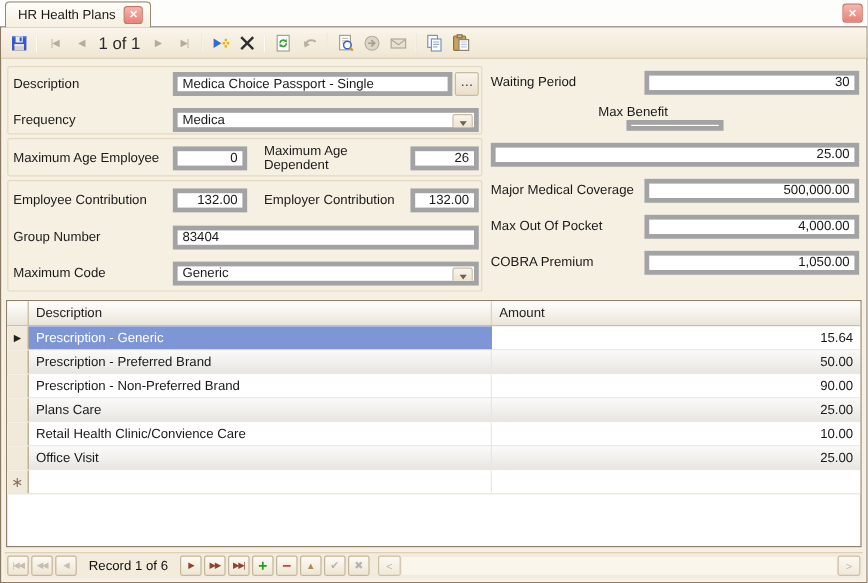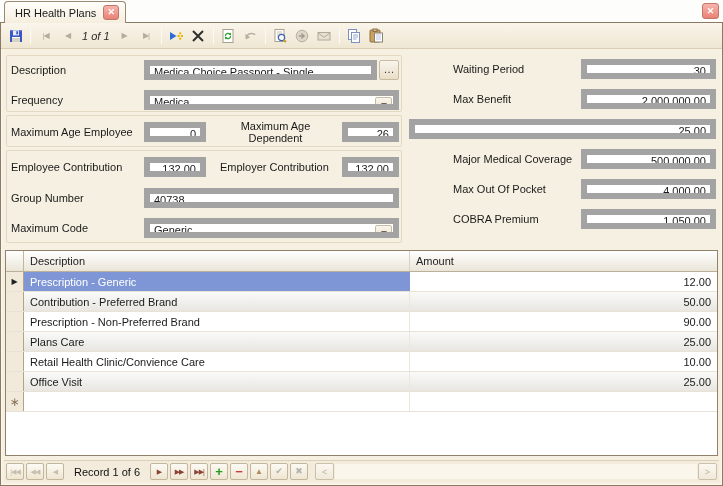--- a/index.html
+++ b/index.html
@@ -20,30 +20,30 @@
   
   .doc { position:absolute; top:22px; left:0; width:723px; height:464px; border:1px solid #8A7A64;
     background:#F6F0E2; box-shadow: inset 0 0 0 1px #FBF7ED; }
 
   
   .toolbar { position:absolute; top:0; left:0; right:0; height:26px; display:flex; align-items:center;
     padding:0 4px; gap:1px; background:linear-gradient(#FAF5EB,#EFE7D3); border-bottom:1px solid #D9CDB4; }
   .tbtn { width:21px; height:21px; border:none; background:transparent; display:flex; align-items:center; justify-content:center; padding:0; }
   .tsep { width:1px; height:16px; background:#D2C5A9; border-right:1px solid #FDFAF3; margin:0 3px; }
   .tnav { font-size:8px; color:#B5AC9D; letter-spacing:-1px; }
-  .tpos { font-size:11px; color:#2a2a2a; margin:0 3px;font-style:italic; }
+  .tpos { font-size:14px; color:#2a2a2a; margin:0 3px; }
   .tbtn svg { display:block; }
 
   
   .groupbox { position:absolute; border:1px solid #E3D9C2; border-radius:2px; }
   .frow { position:absolute; height:21px; display:flex; align-items:center; }
   .frow label { font-size:11px; color:#1a1a1a; }
   .lbl-l { width:133px; flex:none; }
-  .lbl-r { width:128px; flex:none;margin-left:44px; }
-  .tb { height:20px; border:6px solid #a3a3a3; background:#fff; display:flex; align-items:flex-start; padding:0 4px; overflow:hidden; white-space:nowrap; }
+  .lbl-r { width:128px; flex:none; }
+  .tb { height:20px; border:4px solid #a3a3a3; background:#fff; display:flex; align-items:flex-end; padding:0 4px; overflow:hidden; white-space:nowrap; }
   .num { justify-content:flex-end; }
   .combo { position:relative; padding-right:21px; }
   .combo-btn { position:absolute; right:1px; top:1px; width:17px; height:16px; border:1px solid #C8BB9F; border-radius:2px;
     background:linear-gradient(#F9F5ED,#E9DEC8); display:flex; align-items:center; justify-content:center; padding:0; }
   .chev { width:0; height:0; border-left:3.5px solid transparent; border-right:3.5px solid transparent; border-top:4px solid #6F614C; }
   .ebtn { width:20px; height:20px; margin-left:2px; flex:none; border:1px solid #C8BB9F; border-radius:2px;
     background:linear-gradient(#F9F5ED,#E9DEC8); font-size:11px; color:#333; display:flex; align-items:center; justify-content:center; padding:0; line-height:1; }
 
   
   .grid { position:absolute; top:227px; left:4px; width:713px; height:206px; border:1px solid #91806A; background:#fff; overflow:hidden; }
@@ -221,58 +221,58 @@
         <button class="combo-btn">
             <span class="chev"></span>
           </button>
       </div>
     </div>
     <div class="frow" style="left:10px; top:98px; width:388px;">
       <label class="lbl-l">Maximum Age Employee</label>
       <div class="tb num" style="width:62px;">
           <span>0</span>
         </div>
-      <label style="flex:1; padding-left:25px;text-align:center;">Maximum Age Dependent</label>
+      <label style="flex:1; padding-left:14px;">Maximum Age Dependent</label>
       <div class="tb num" style="width:57px;margin-left:22px;">
           <span>26</span>
         </div>
     </div>
     <div class="frow" style="left:10px; top:133px; width:388px;">
       <label class="lbl-l">Employee Contribution</label>
       <div class="tb num" style="width:62px;">
           <span>132.00</span>
         </div>
       <label style="flex:1; padding-left:14px;">Employer Contribution</label>
       <div class="tb num" style="width:57px;">
           <span>132.00</span>
         </div>
     </div>
     <div class="frow" style="left:10px; top:164px; width:388px;">
       <label class="lbl-l">Group Number</label>
       <div class="tb" style="flex:1;">
-          <span>40738</span>
+          <span>83404</span>
         </div>
     </div>
     <div class="frow" style="left:10px; top:194px; width:388px;">
       <label class="lbl-l">Maximum Code</label>
       <div class="tb combo" style="flex:1;">
         <span>Generic</span>
         <button class="combo-btn">
             <span class="chev"></span>
           </button>
       </div>
     </div>
 
     <div class="frow" style="left:408px; top:35px; width:307px;">
       <label class="lbl-r">Waiting Period</label>
       <div class="tb num" style="flex:1;">
           <span>30</span>
         </div>
     </div>
-    <div class="frow" style="left:408px; top:65px; width:307px;">
+    <div class="frow" style="left:408px; top:65px; width:307px;flex-direction:column;">
       <label class="lbl-r">Max Benefit</label>
       <div class="tb num" style="flex:1;">
           <span>2,000,000.00</span>
         </div>
     </div>
     <div class="frow" style="left:408px; top:95px; width:307px;">
       <div class="tb num" style="flex:1;">
           <span>25.00</span>
         </div>
     </div>
@@ -299,25 +299,25 @@
       <div class="g-header">
         <div class="g-hind"></div>
         <div class="g-hcell g-hdesc">Description</div>
         <div class="g-hcell g-hamt">Amount</div>
       </div>
       <div class="g-row sel">
         <div class="g-ind">
             <span class="rowptr">▶</span>
           </div>
         <div class="g-desc">Prescription - Generic</div>
-        <div class="g-amt">12.00</div>
+        <div class="g-amt">15.64</div>
       </div>
       <div class="g-row alt">
         <div class="g-ind"></div>
-        <div class="g-desc">Contribution - Preferred Brand</div>
+        <div class="g-desc">Prescription - Preferred Brand</div>
         <div class="g-amt">50.00</div>
       </div>
       <div class="g-row">
         <div class="g-ind"></div>
         <div class="g-desc">Prescription - Non-Preferred Brand</div>
         <div class="g-amt">90.00</div>
       </div>
       <div class="g-row alt">
         <div class="g-ind"></div>
         <div class="g-desc">Plans Care</div>

